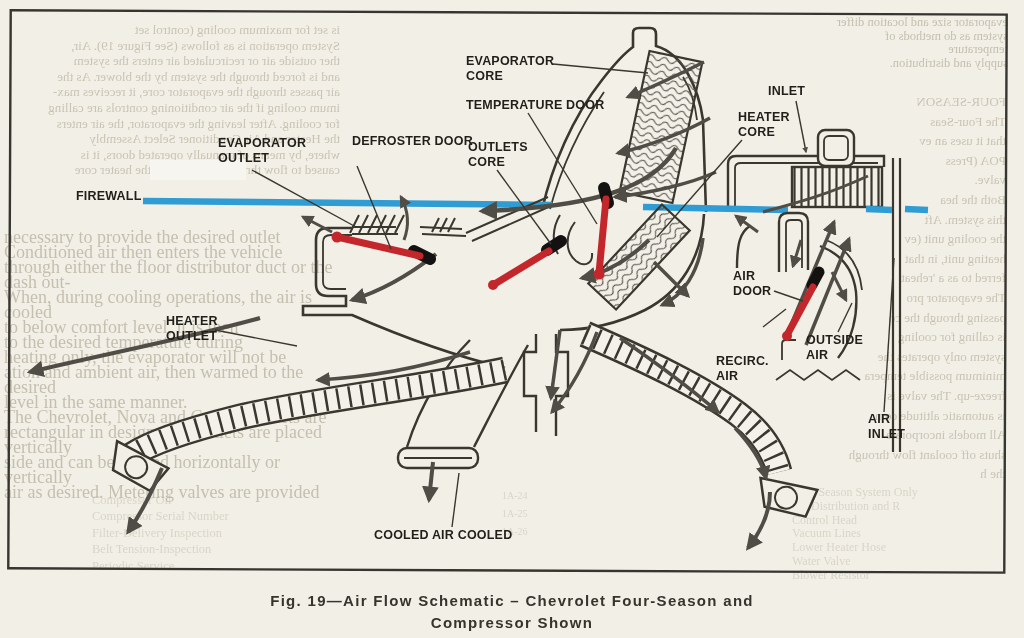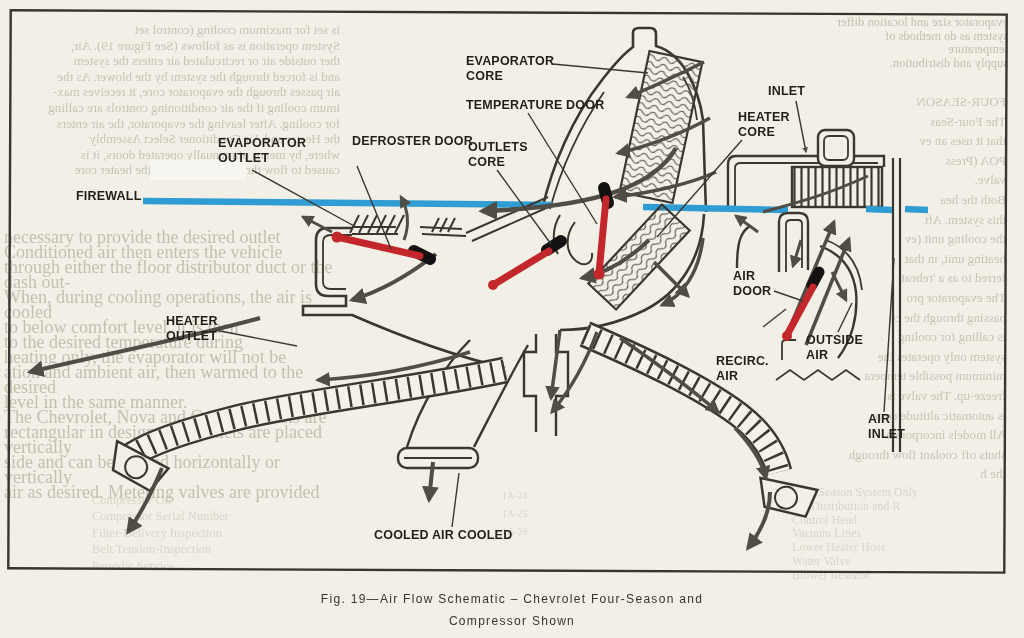--- a/index.html
+++ b/index.html
@@ -3,22 +3,22 @@
 <meta charset="utf-8">
 <style>
   html,body{margin:0;padding:0;background:#d9d4c7;}
   .page{position:relative;width:1024px;height:638px;background:#f2efe7;overflow:hidden;
         font-family:"Liberation Sans",sans-serif;}
   .ghost{position:absolute;color:#a09880;font-family:"Liberation Serif",serif;
          filter:blur(.45px);white-space:pre-line;pointer-events:none;}
   .mirror{transform:scaleX(-1);}
   .lbl{position:absolute;font-weight:bold;font-size:12.5px;line-height:15px;
        letter-spacing:.2px;color:#211f19;white-space:pre-line;z-index:6;}
-  .caption{position:absolute;left:0;width:100%;text-align:center;font-size:12px;
-           letter-spacing:1.3px;color:#37342d;z-index:6;}
+  .caption{position:absolute;left:0;width:100%;text-align:center;font-size:15px;
+           letter-spacing:1.3px;color:#37342d;z-index:6;font-weight:bold;}
   svg.diagram{position:absolute;left:0;top:0;z-index:4;}
   .whiteout{position:absolute;background:#f7f5ef;z-index:2;}
 </style>
 </head>
 <body>
 
 <div class="page">
 
   <div class="ghost mirror" style="left:828px;top:16px;width:180px;font-size:12.5px;line-height:13.6px;opacity:.55;">evaporator size and location differ
 system as do methods of temperature

